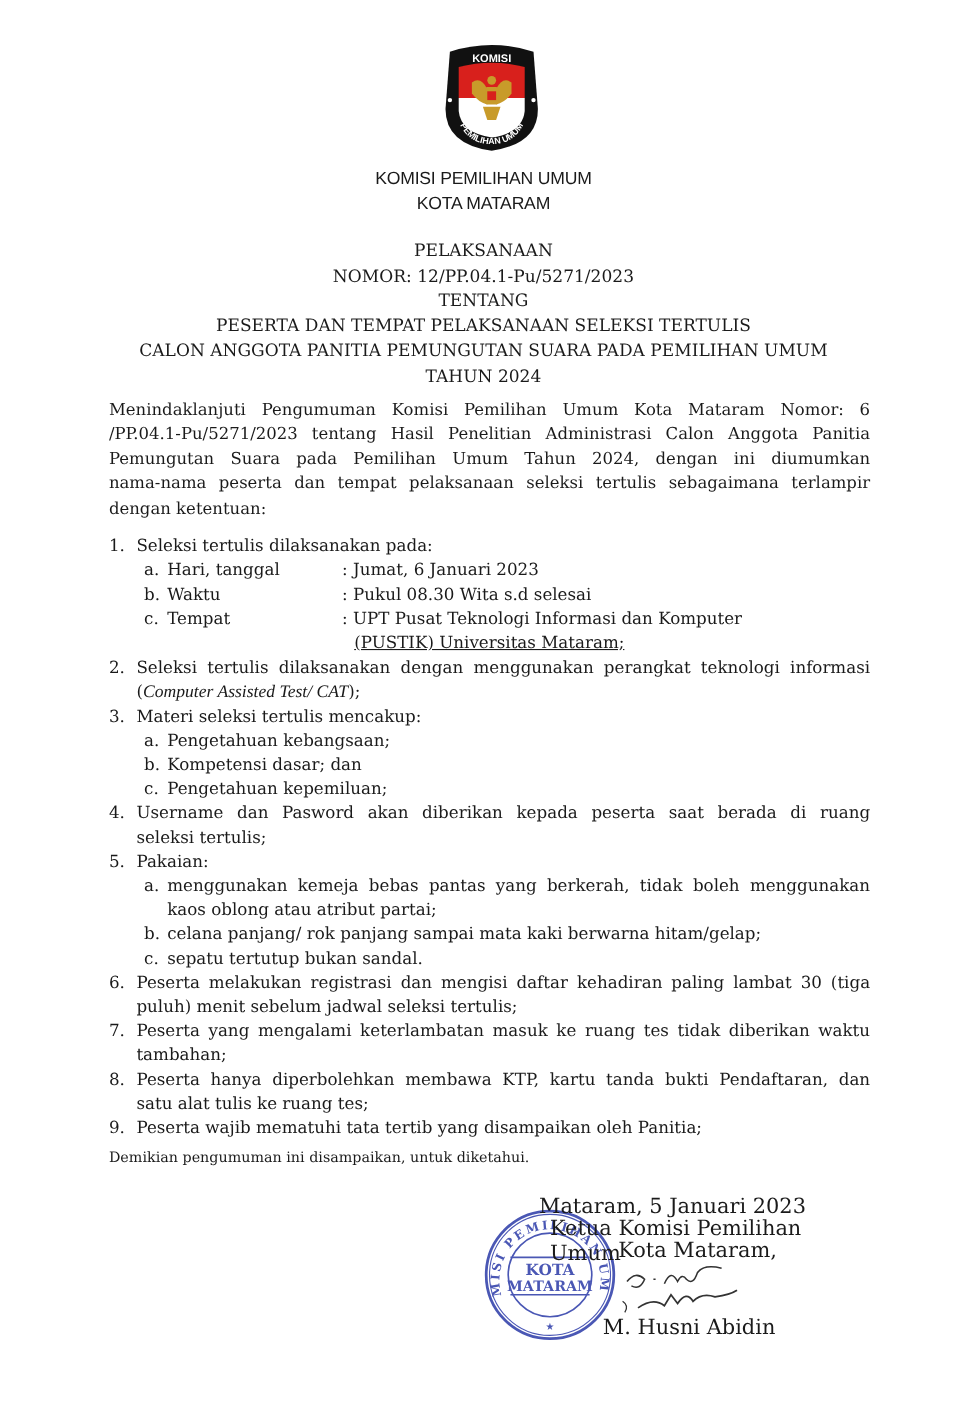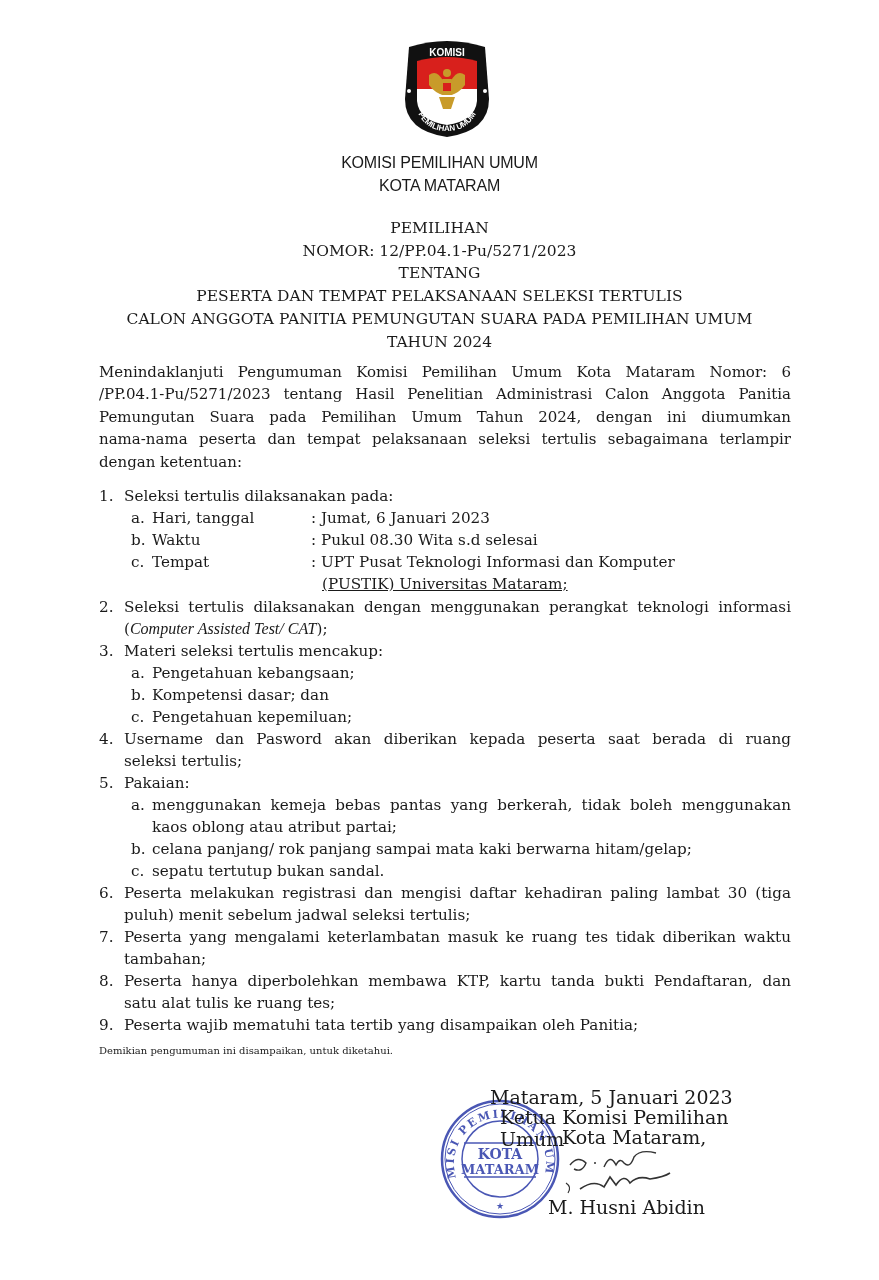--- a/index.html
+++ b/index.html
@@ -30,21 +30,21 @@
   .txt .ln.last { text-align-last: left; }
   .sub-letter { position: absolute; left: 131px; }
   .sub-txt { position: absolute; left: 152px; }
   .sub-colon { position: absolute; left: 311px; }
   .sub-val { position: absolute; left: 322px; text-decoration: underline; }
   .sub-wide { position: absolute; left: 152px; width: 639px; }
   .sub-wide .ln { display: block; text-align: justify; text-align-last: justify; }
   .sub-wide .ln.last { text-align-last: left; }
   em { font-style: italic; font-family: Liberation Serif, serif; font-size: 16px; }
 
-  .closing { position: absolute; left: 99px; top: 1045px; font-size: 10px; }
+  .closing { position: absolute; left: 99px; top: 1045px; font-size: 13px; }
 
   .sign-block { position: absolute; left: 490px; width: 260px; font-size: 19px; line-height: 22px; }
   .stamp { position: absolute; left: 438px; top: 1097px; width: 124px; height: 124px; opacity: 0.85; }
   .signature { position: absolute; left: 560px; top: 1143px; width: 120px; height: 60px; }
 </style>
 </head>
 <body>
 
 <div class="page">
 
@@ -68,21 +68,21 @@
       <text font-size="8" font-family="Liberation Sans, sans-serif" font-weight="bold" fill="#fff">
         <textPath href="#arcb" startOffset="50%" text-anchor="middle">PEMILIHAN UMUM</textPath>
       </text>
     </svg>
   </div>
 
   <div class="org-header org-line1">KOMISI PEMILIHAN UMUM</div>
   <div class="org-header org-line2">KOTA MATARAM</div>
 
   <div class="title-block">
-    <div>PEMILIHAN</div>
+    <div>PELAKSANAAN</div>
     <div>NOMOR: 12/PP.04.1-Pu/5271/2023</div>
     <div>TENTANG</div>
     <div>PESERTA DAN TEMPAT PELAKSANAAN SELEKSI TERTULIS</div>
     <div>CALON ANGGOTA PANITIA PEMUNGUTAN SUARA PADA PEMILIHAN UMUM</div>
     <div>TAHUN 2024</div>
   </div>
 
   <div class="para">
     <span class="ln">Menindaklanjuti Pengumuman Komisi Pemilihan Umum Kota Mataram Nomor: 6</span>
     <span class="ln">/PP.04.1-Pu/5271/2023 tentang Hasil Penelitian Administrasi Calon Anggota Panitia</span>

